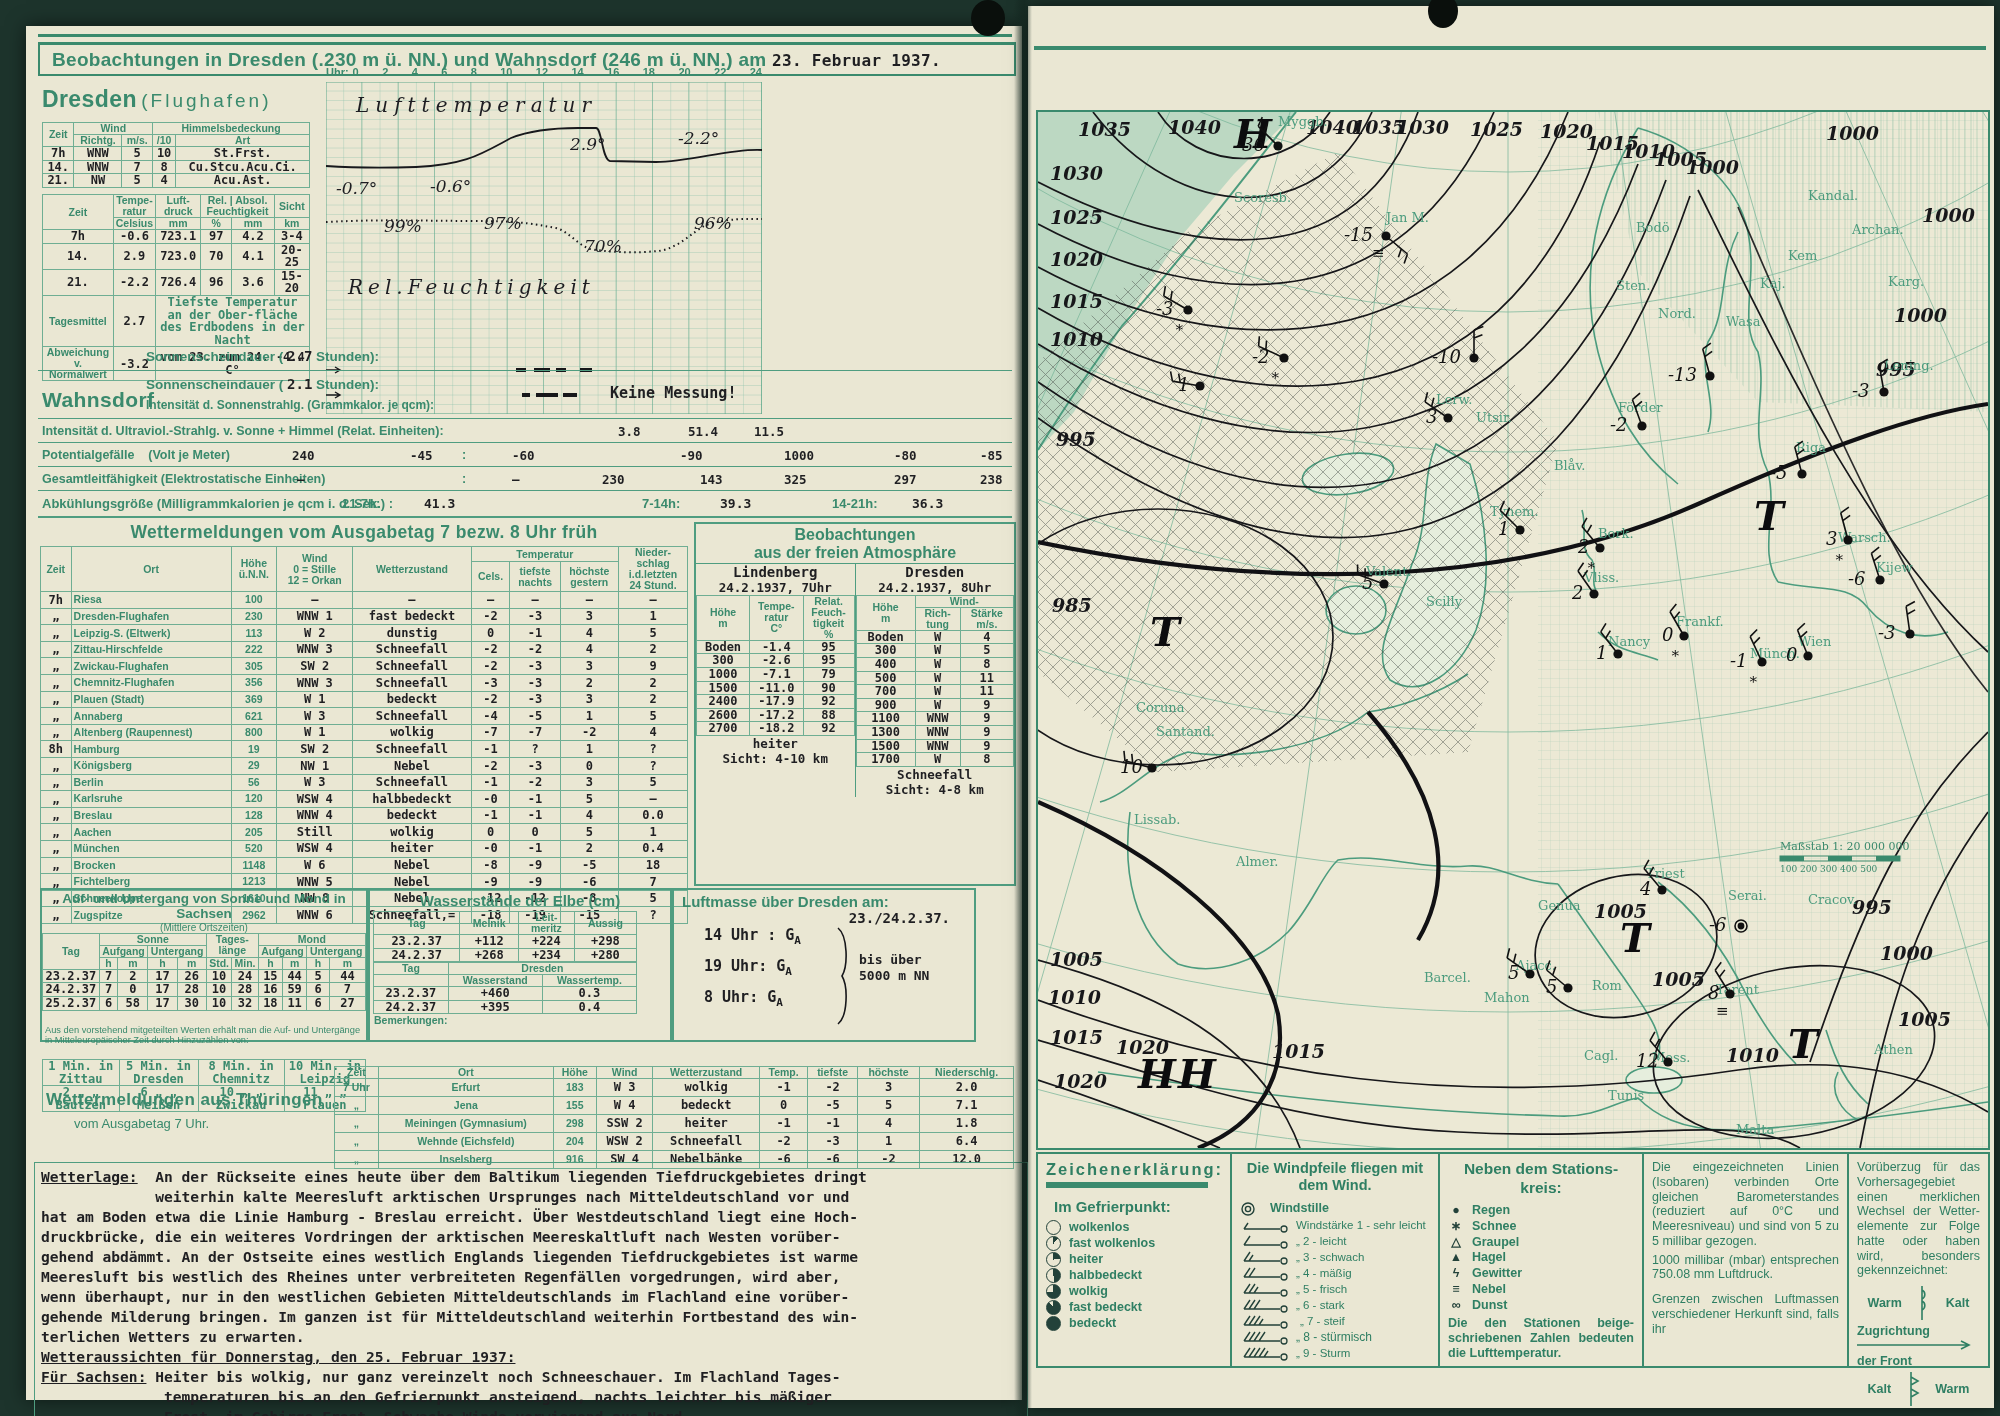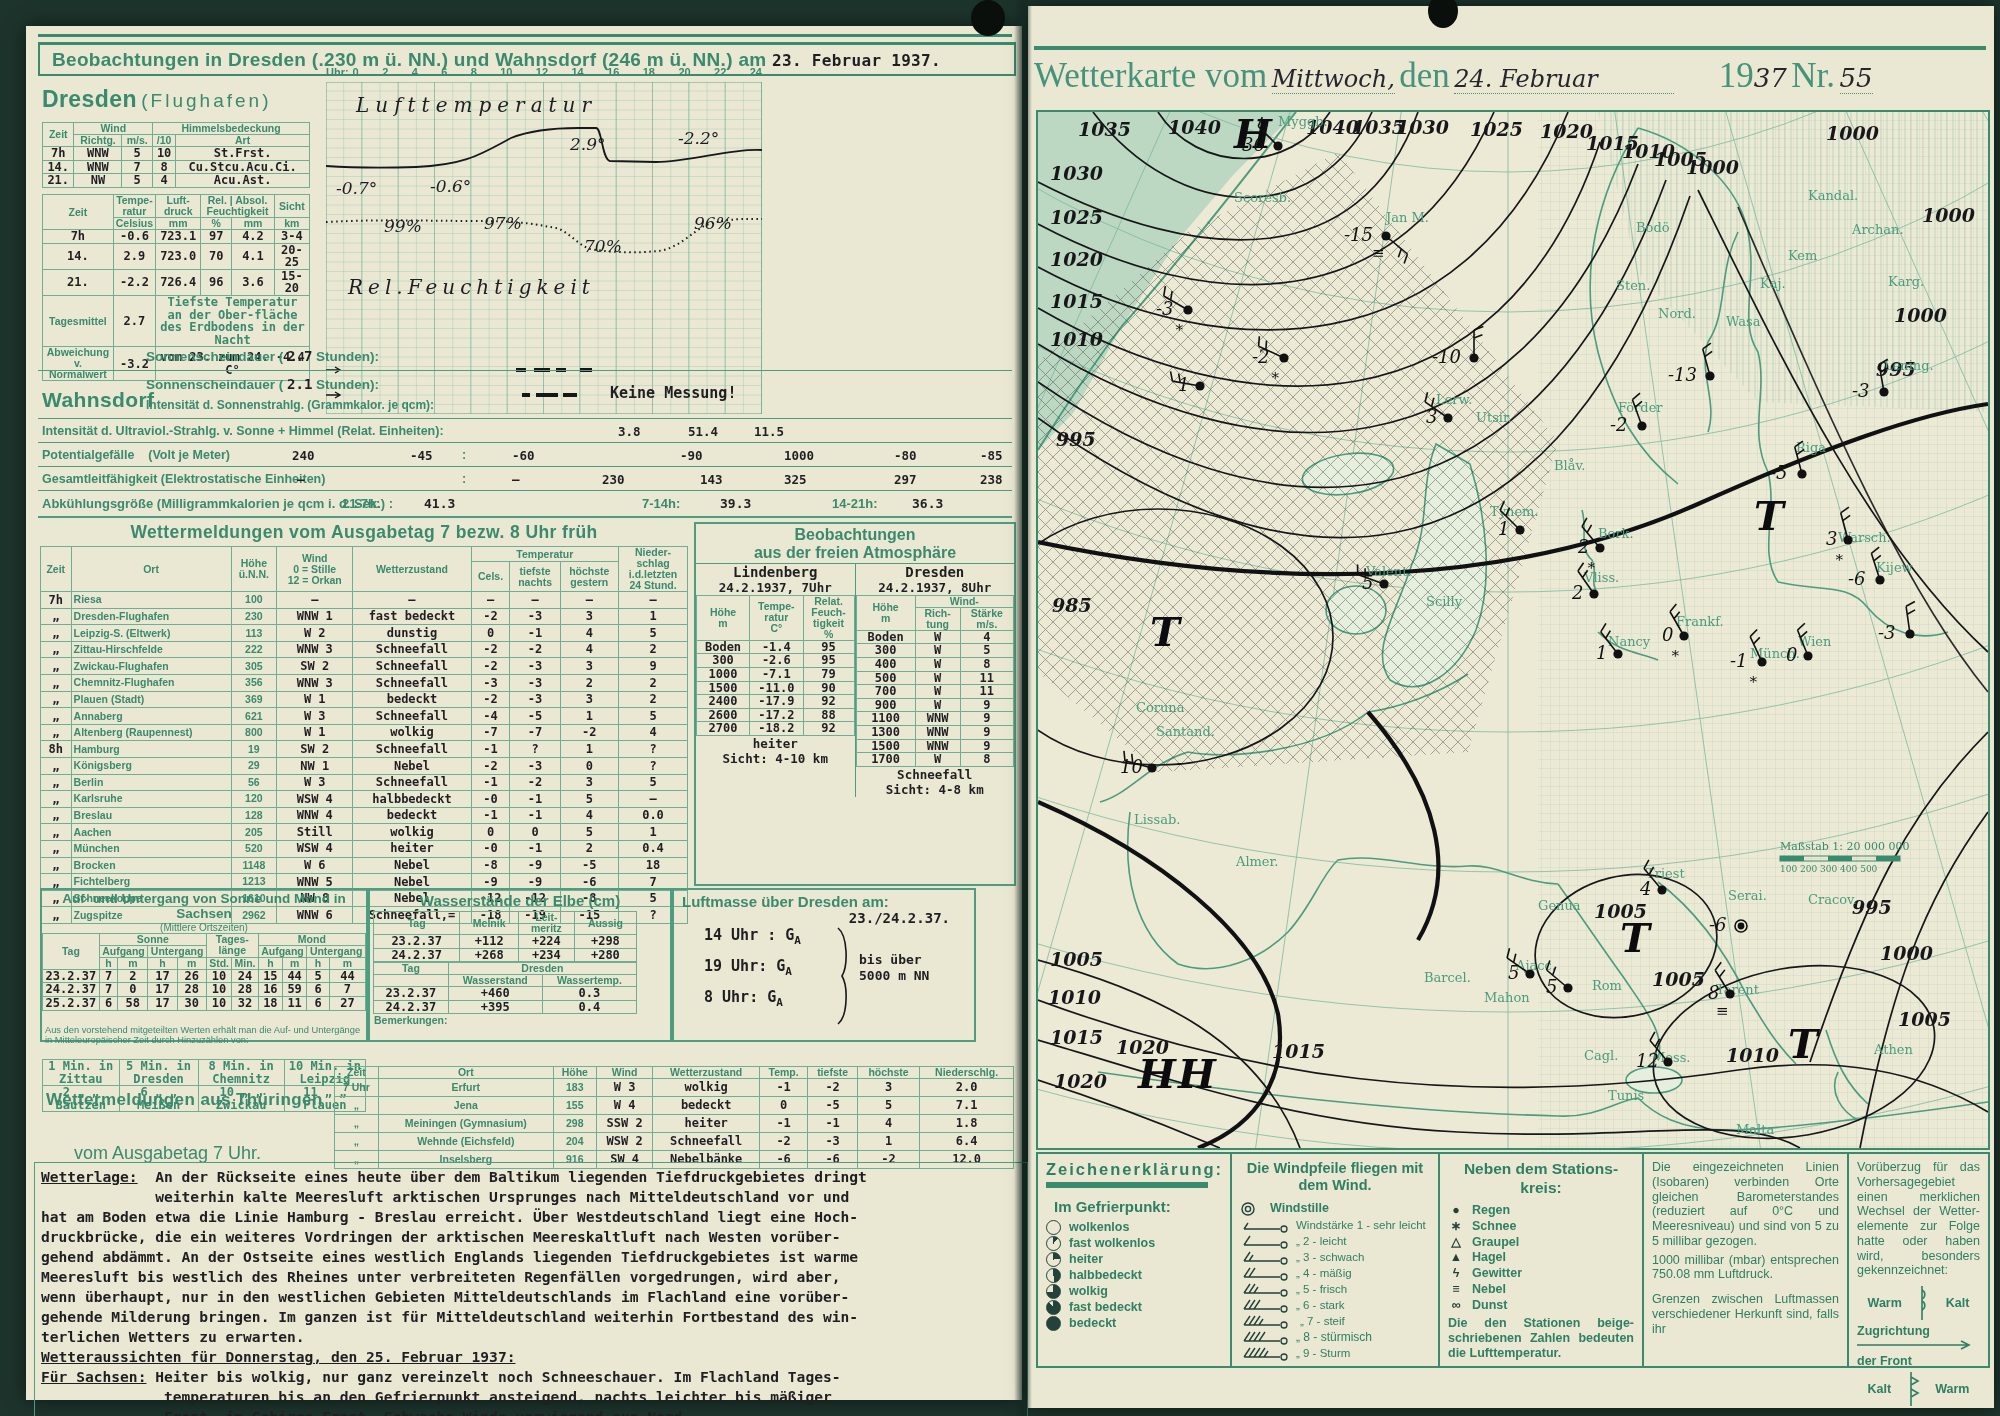--- a/index.html
+++ b/index.html
@@ -825,21 +825,21 @@
           <span>5000 m NN</span>
         </div>
         <svg width="20" height="100" style="position:absolute;left:160px;top:0;">
           <path d="M4,2 C14,10 14,40 8,50 C14,60 14,90 4,98" fill="none" stroke="#17171a" stroke-width="1.6"></path>
         </svg>
       </div>
     </div>
 
     <div class="abs" style="left:20px;top:1046px;width:280px;">
       <div class="sec-title" style="font-size:17px;padding-top:18px;">Wettermeldungen aus Thüringen</div>
-      <div style="font-size:18px;padding:6px 0 0 28px;margin-top:27px;">vom Ausgabetag 7 Uhr.</div>
+      <div style="font-size:13px;padding:6px 0 0 28px;">vom Ausgabetag 7 Uhr.</div>
     </div>
     <table class="t abs" id="th-tbl" style="left:308px;top:1040px;width:680px;">
       <thead>
           <tr>
             <th>Zeit</th>
             <th>Ort</th>
             <th>Höhe</th>
             <th>Wind</th>
             <th>Wetterzustand</th>
             <th>Temp.</th>
@@ -908,29 +908,20 @@
     </table>
 
     <div class="abs" style="left:8px;top:1136px;width:980px;border:1.5px solid #4f9d80;padding:4px 6px;">
       <div id="wl" class="tw typedline" style="font-size:14.6px;line-height:20px;font-weight:bold;"><div><span class="u">Wetterlage:</span>  An der Rückseite eines heute über dem Baltikum liegenden Tiefdruckgebietes dringt</div><div>             weiterhin kalte Meeresluft arktischen Ursprunges nach Mitteldeutschland vor und</div><div>hat am Boden etwa die Linie Hamburg - Breslau erreicht. Über Westdeutschland liegt eine Hoch-</div><div>druckbrücke, die ein weiteres Vordringen der arktischen Meereskaltluft nach Westen vorüber-</div><div>gehend abdämmt. An der Ostseite eines westlich Englands liegenden Tiefdruckgebietes ist warme</div><div>Meeresluft bis westlich des Rheines unter verbreiteten Regenfällen vorgedrungen, wird aber,</div><div>wenn überhaupt, nur in den westlichen Gebieten Mitteldeutschlands im Flachland eine vorüber-</div><div>gehende Milderung bringen. Im ganzen ist für Mitteldeutschland weiterhin Fortbestand des win-</div><div>terlichen Wetters zu erwarten.</div><div><span class="u">Wetteraussichten für Donnerstag, den 25. Februar 1937:</span> </div><div><span class="u">Für Sachsen:</span> Heiter bis wolkig, nur ganz vereinzelt noch Schneeschauer. Im Flachland Tages-</div><div>              temperaturen bis an den Gefrierpunkt ansteigend, nachts leichter bis mäßiger</div><div>              Frost, im Gebirge Frost. Schwache Winde vorwiegend aus Nord.</div></div>
 
     </div>
   </div>
 
   <div id="pageR" class="page">
     <div class="abs" style="left:6px;top:40px;width:952px;border-top:4px solid #3a8a6d;"></div>
-    <div class="abs" style="left:6px;top:50px;width:952px;height:52px;">
-      <span style="font-family:'Liberation Serif',serif;font-size:35px;color:#44937a;">Wetterkarte vom</span>
-      <span class="hand" style="font-size:24px;border-bottom:1px dotted #44937a;">Mittwoch,</span>
-      <span style="font-family:'Liberation Serif',serif;font-size:35px;color:#44937a;">den</span>
-      <span class="hand" style="font-size:24px;border-bottom:1px dotted #44937a;min-width:220px;display:inline-block;">24. Februar</span>
-      <span style="font-family:'Liberation Serif',serif;font-size:35px;color:#44937a;margin-left:40px;">19</span><span class="hand" style="font-size:26px;">37</span>
-      <span style="font-family:'Liberation Serif',serif;font-size:35px;color:#44937a;">Nr.</span>
-      <span class="hand" style="font-size:26px;border-bottom:1px dotted #44937a;">55</span>
-    </div>
 
     <svg class="abs mapframe" id="mapsvg" width="950" height="1036" viewBox="0 0 950 1036" style="left:8px;top:104px;background:#ece9d5;">
       <defs>
         <clipPath id="mapclip">
             <rect x="0" y="0" width="950" height="1036"></rect>
           </clipPath>
         <pattern id="hatch1" width="15" height="15" patternUnits="userSpaceOnUse">
           <path d="M0,15 L15,0" stroke="#3f4540" stroke-width="0.8"></path>
         </pattern>
         <pattern id="hatch2" width="15" height="15" patternUnits="userSpaceOnUse">

